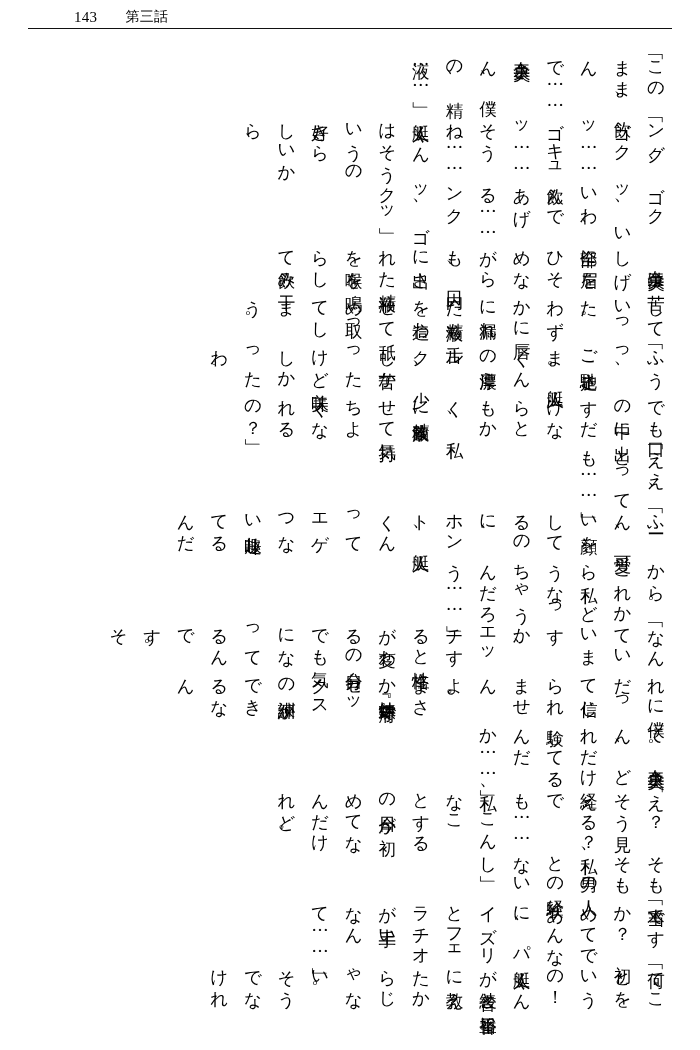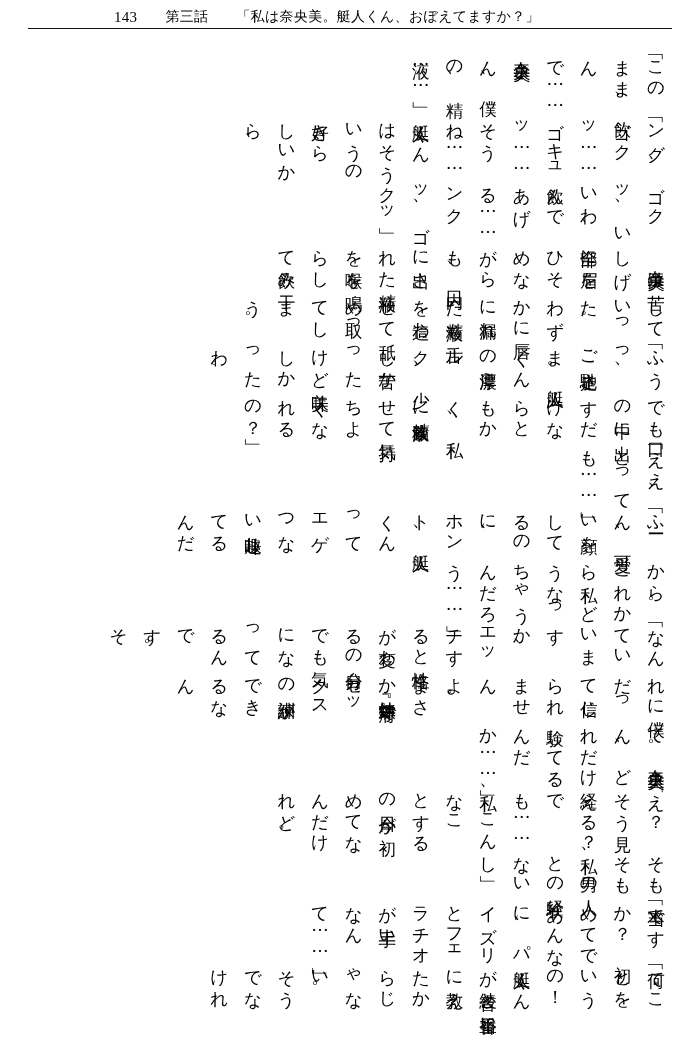--- a/index.html
+++ b/index.html
@@ -23,21 +23,21 @@
   }
   
   .header {
     position: absolute;
     top: 0;
     left: 0;
     width: 700px;
     height: 34px;
     display: flex;
     align-items: center;
-    padding-left: 114px;
+    padding-left: 74px;
     box-sizing: border-box;
     font-size: 15px;
     letter-spacing: 0.02em;
   }
   .header .page-number {
     font-size: 15px;
     margin-right: 28px;
     font-family: "Liberation Serif", "DejaVu Serif", serif;
   }
   .header .chapter {
@@ -86,21 +86,20 @@
   }
 </style>
 </head>
 <body>
 
 <div class="page">
 
   <div class="header">
     <span class="page-number">143</span>
     <span class="chapter">第三話</span>
-    <span class="running-title">「私は奈央美。艇人くん、おぼえてますか？」</span>
   </div>
   <div class="header-rule"></div>
 
   <div class="body-frame">
     <div class="vtext">
       <span class="vline">「このまま、飲んで……奈央美さん、僕の、精液……」</span>
       <span class="vline">「ング、ゴクッ……ゴキュッ……そうね……艇人くんはそういうの好きらしいから、</span>
       <span class="vline">ゴクッ、いいわ、全部飲んであげる……ンクッ、ゴクッ」</span>
       <span class="vline">　奈央美は苦しげに眉をひそめながらも、口内に出された精液を喉を鳴らして飲み干</span>
       <span class="vline">していった。わずかに唇に漏れた精液も舌を這わせて舐め取ってしまう。</span>

